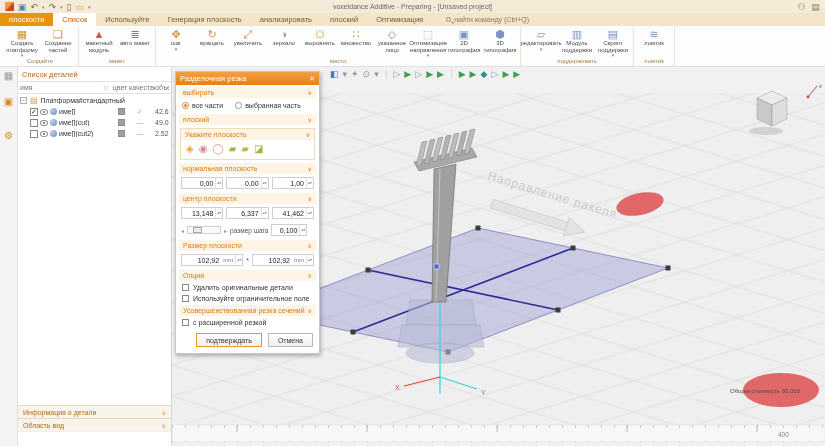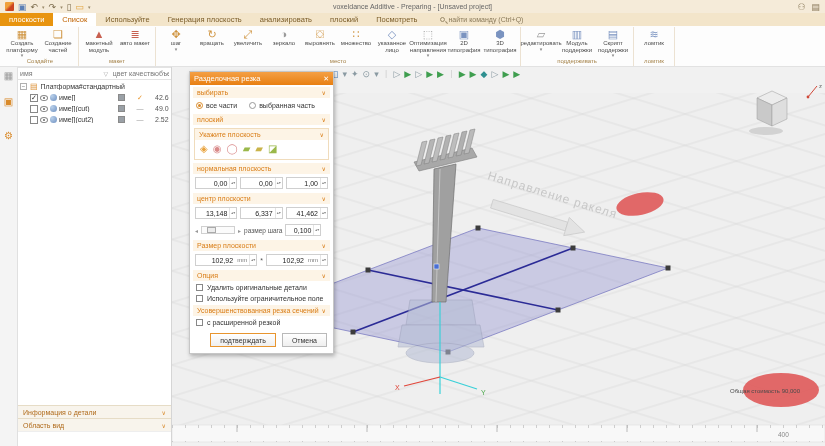--- a/index.html
+++ b/index.html
@@ -69,21 +69,21 @@
   .pp-bar .chev { margin-left:auto; color:#d98a2a; font-size:6px; }
   .pp-foot { height:15px; background:#fff; border-top:1px solid #eee; }
 
   
   .viewport { flex:1; position:relative; background:#f1f1f1; overflow:hidden; }
   svg.scene { position:absolute; left:0; top:0; }
   .vtoolbar { position:absolute; left:158px; top:2px; display:flex; align-items:center; gap:4px; font-size:9px; z-index:3; }
   .ti { line-height:10px; } .ti.b { color:#4a7ebb; } .ti.g { color:#8a9aa2; } .ti.n { color:#3f9e4f; } .ti.t { color:#2e8f8f; } .ti.s { color:#ccc; font-size:8px; }
 
   
-  .dialog { position:absolute; left:17px; top:4px; width:145px; background:#fff; border:1px solid #c6c6c6; box-shadow:1px 2px 4px rgba(0,0,0,.28); z-index:4; font-size:7px; }
+  .dialog { position:absolute; left:3px; top:4px; width:145px; background:#fff; border:1px solid #c6c6c6; box-shadow:1px 2px 4px rgba(0,0,0,.28); z-index:4; font-size:7px; }
   .dlg-head { height:13px; background:linear-gradient(#f4a045,#e87f12); color:#fff; display:flex; align-items:center; padding:0 4px; font-size:7.5px; }
   .dlg-head .t { flex:1; }
   .dlg-x { color:#fff; font-size:7px; }
   .sec-h { background:#fdf4e6; color:#d97c14; padding:2px 4px; display:flex; align-items:center; margin:2px 3px 0; }
   .sec-h .t { flex:1; } .sec-h .chev { color:#d97c14; font-size:6px; }
   .radios { display:flex; gap:12px; padding:4px 6px 3px; color:#333; }
   .radio-item { display:flex; align-items:center; gap:3px; }
   .radio { width:7px; height:7px; border:1px solid #d98a2a; border-radius:50%; display:flex; align-items:center; justify-content:center; }
   .radio.off { border-color:#999; }
   .rdot { width:3px; height:3px; border-radius:50%; background:#d98a2a; }
@@ -149,21 +149,21 @@
 
     <div class="tab">
       <span>анализировать</span>
     </div>
 
     <div class="tab">
       <span>плоский</span>
     </div>
 
     <div class="tab">
-      <span>Посмотреть</span>
+      <span>Оптимизация</span>
     </div>
 
   <div class="searchbox">
     <span class="mag"></span>
     <span>найти команду (Ctrl+Q)</span>
   </div>
 </div>
 
 <div class="ribbon">
   <div class="rgroup">
@@ -308,20 +308,21 @@
 
 <div class="main">
 
   <div class="leftbar">
     <span class="lb-ic">▦</span>
     <span class="lb-ic on m1">▣</span>
     <span class="lb-ic on m2">⚙</span>
   </div>
 
   <div class="partspanel">
+    <div class="pp-title">Список деталей</div>
     <div class="pp-head">
       <span class="col-name">
           <span>имя</span>
         <span class="funnel">▽</span>
         </span>
       <span class="col-c">цвет</span>
       <span class="col-q">качество</span>
       <span class="col-v">объем</span>
     </div>
 

